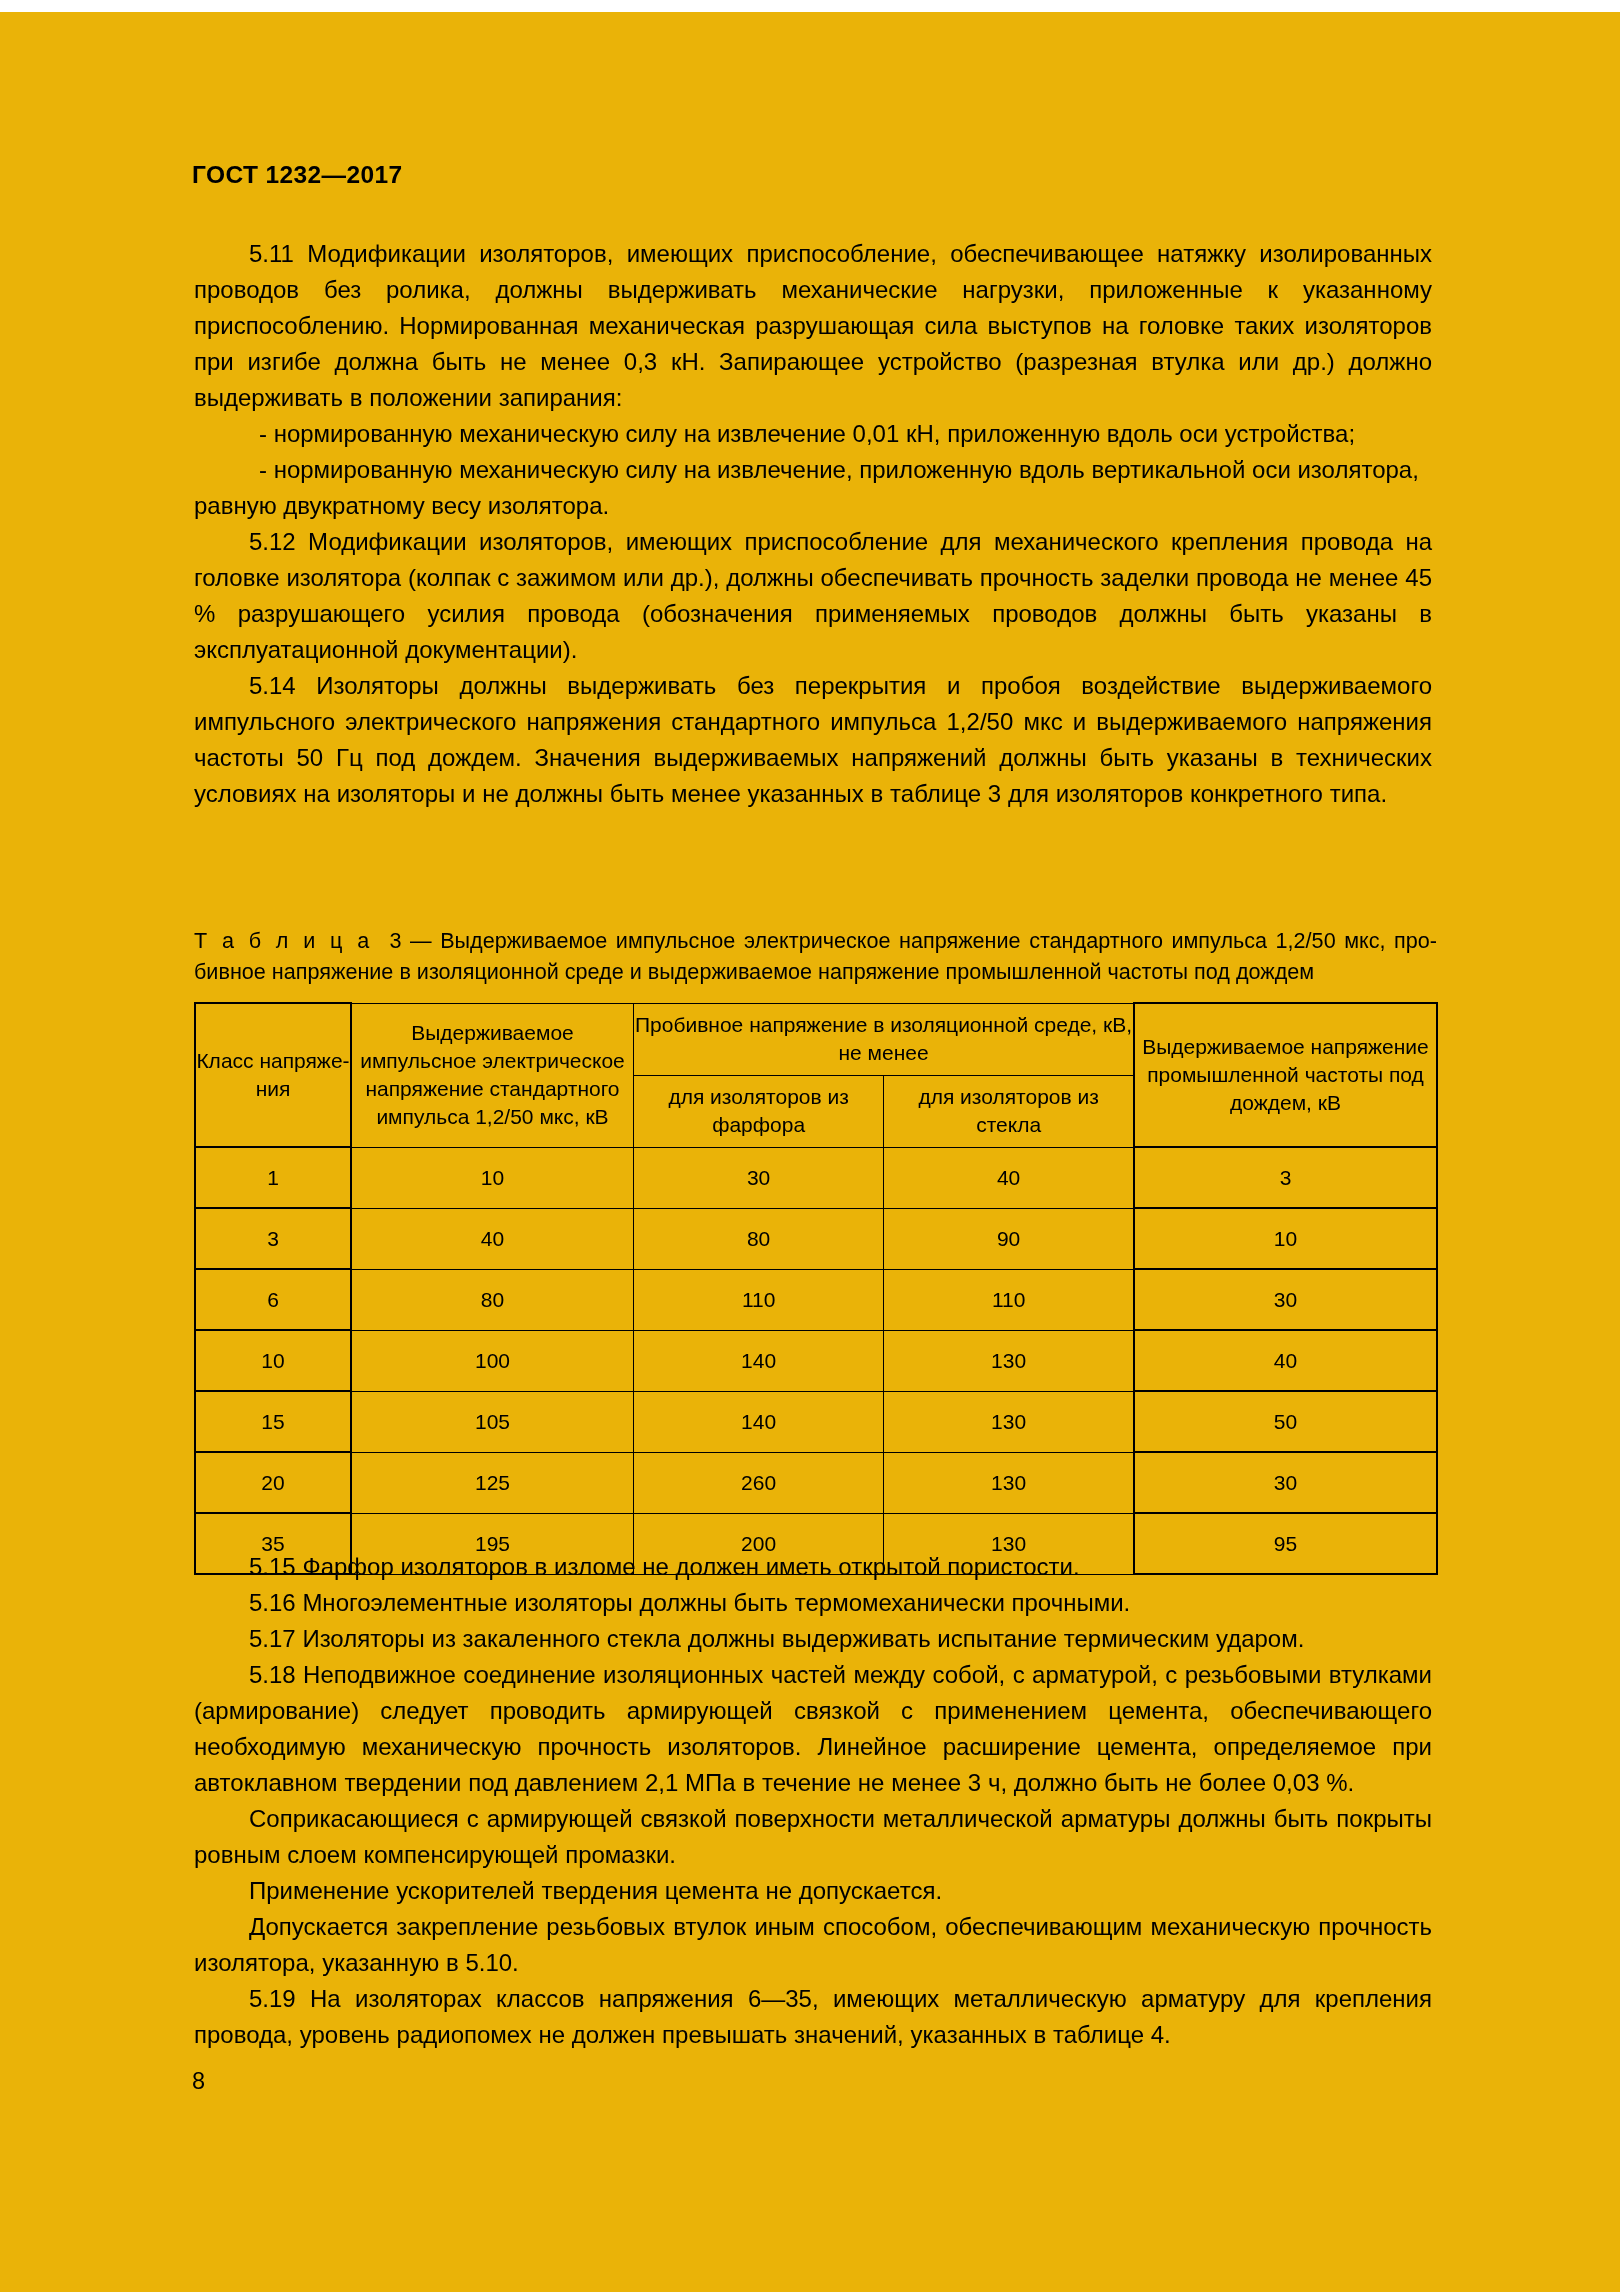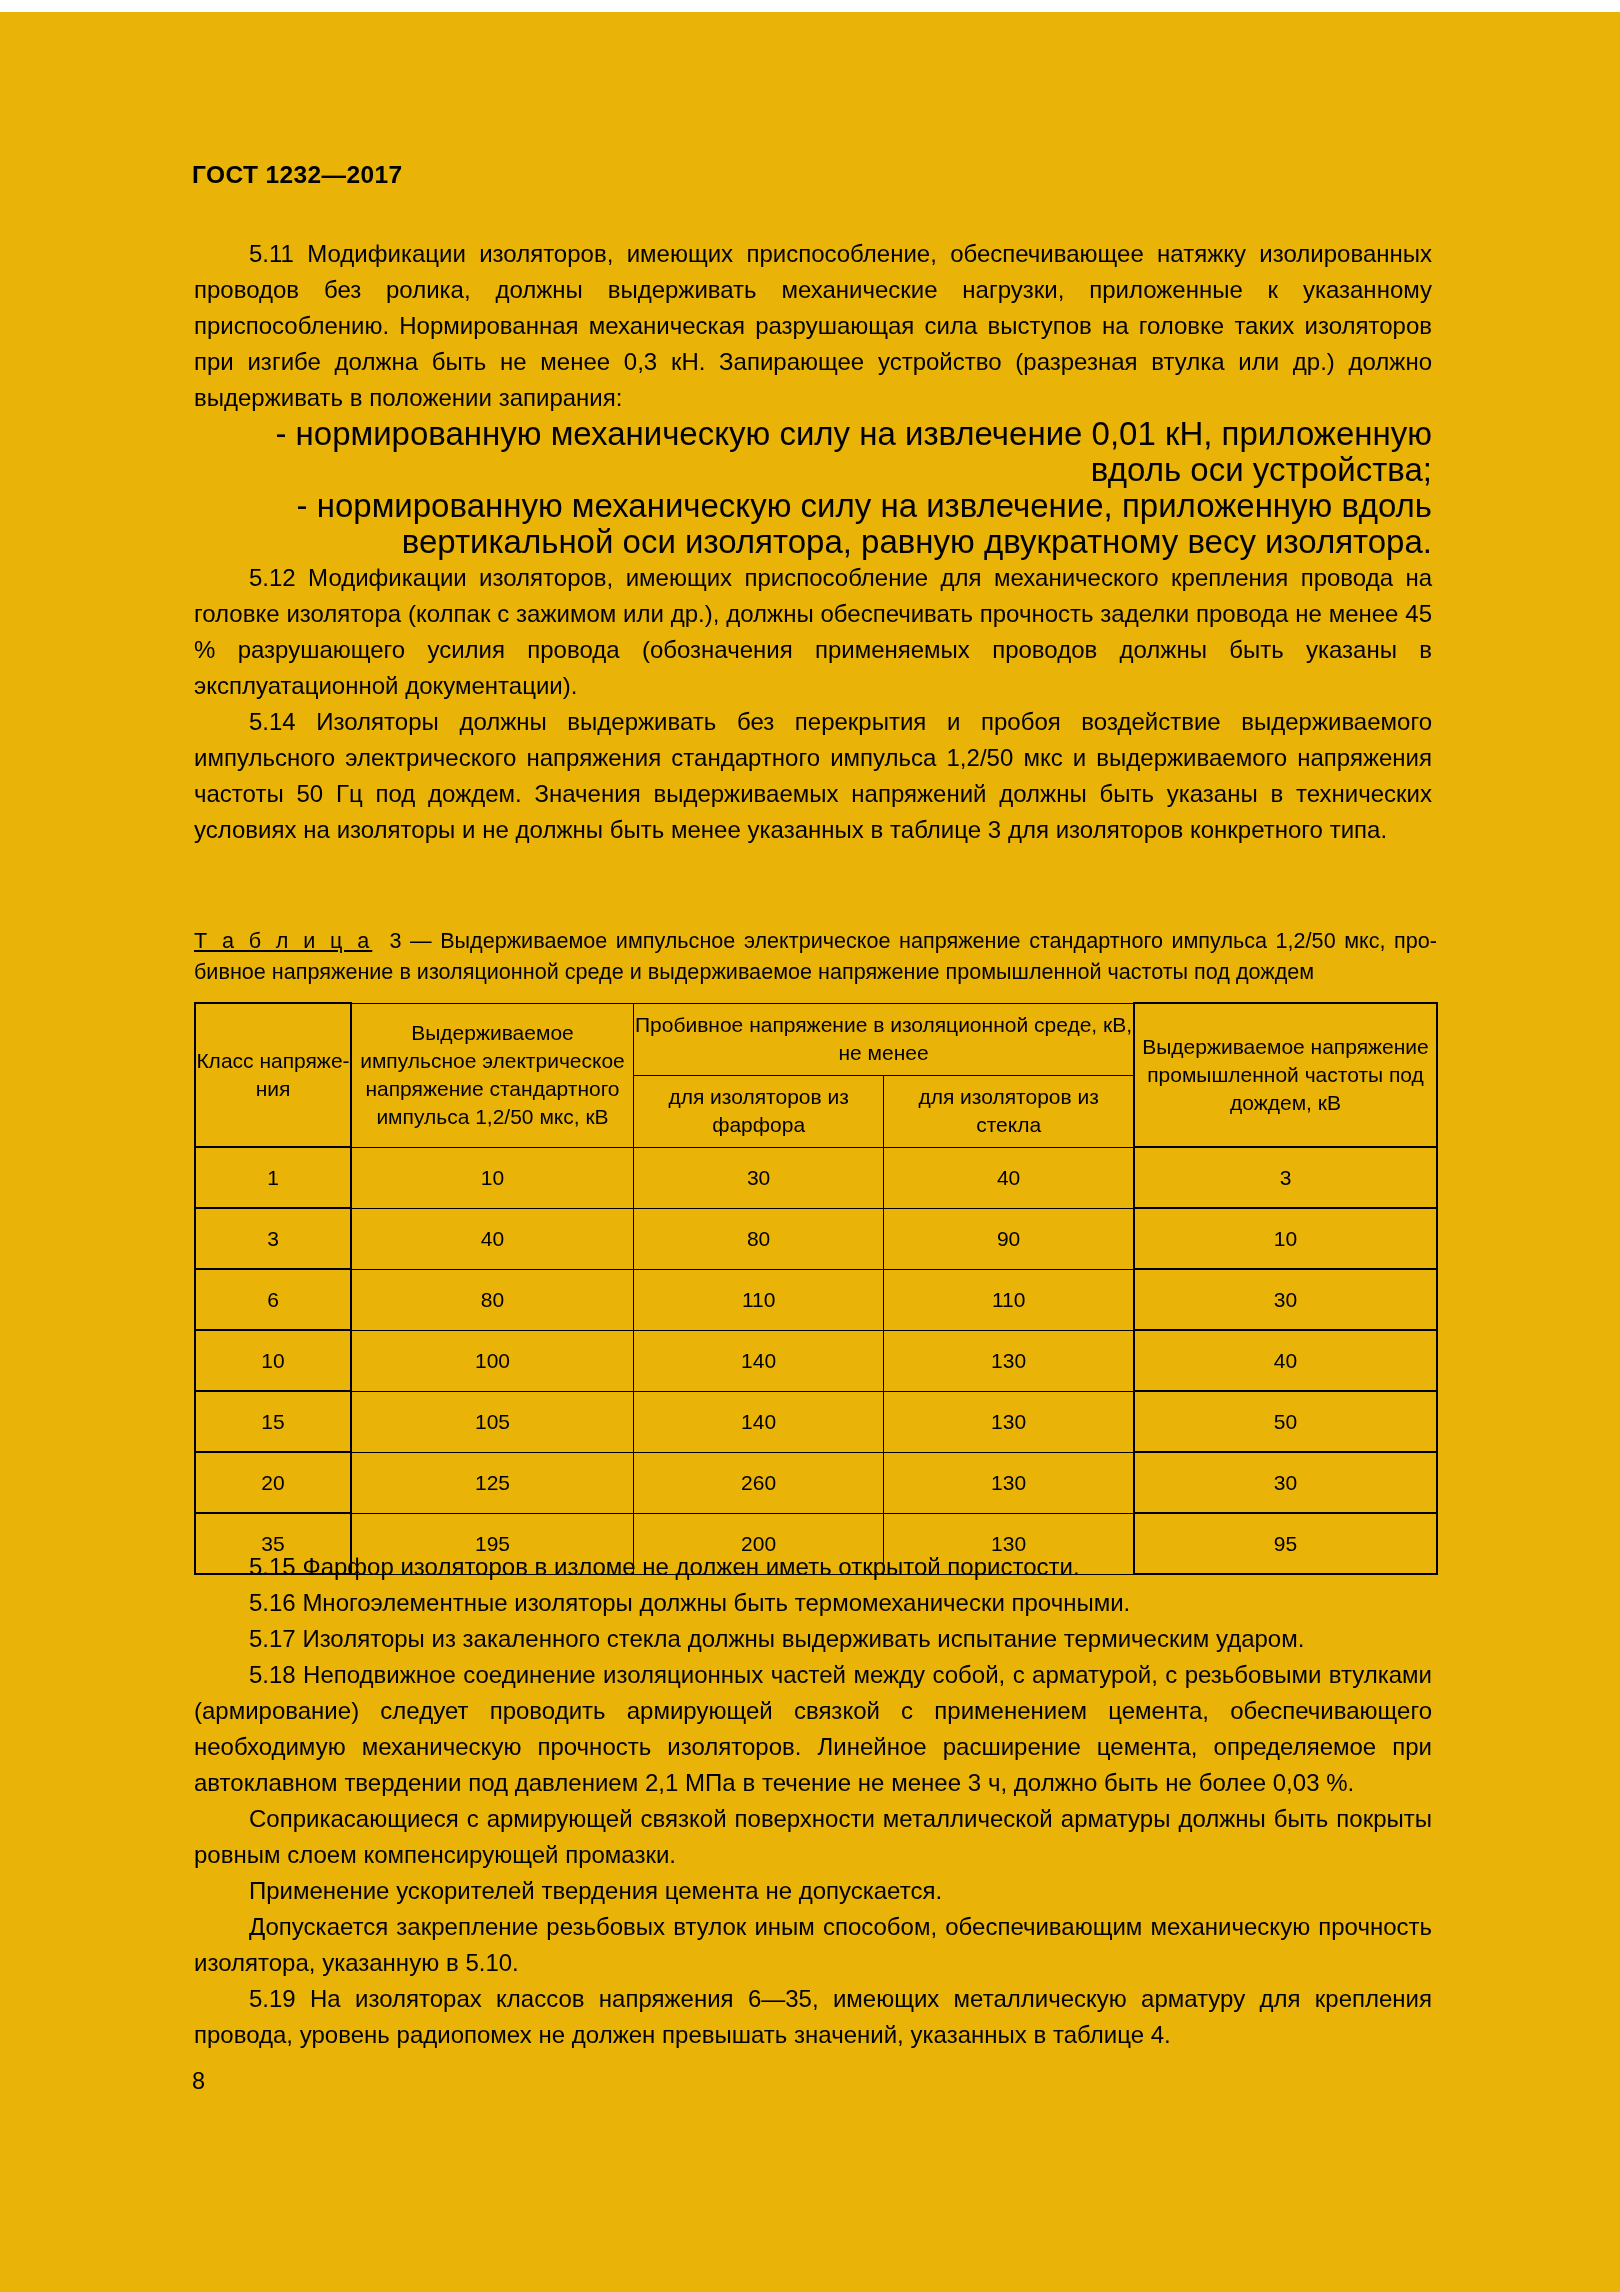--- a/index.html
+++ b/index.html
@@ -46,23 +46,23 @@
     font-size: 24px;
     line-height: 36px;
     text-align: justify;
     text-justify: inter-word;
     text-indent: 55px;
     word-spacing: 0.1px;
     hyphens: manual;
   }
   p.dash-item {
     margin: 0;
-    font-size: 33px;
+    font-size: 24px;
     line-height: 36px;
-    text-align: right;
+    text-align: left;
     text-indent: 65px;
   }
   p.short-par {
     margin: 0;
     font-size: 24px;
     line-height: 36px;
     text-align: left;
     text-indent: 55px;
   }
 
@@ -71,21 +71,20 @@
     position: absolute;
     left: 194px;
     top: 913px;
     width: 1243px;
     font-size: 21.6px;
     line-height: 31px;
     text-align: justify;
   }
   .table-caption .tbl-word {
     letter-spacing: 3.1px;
-    text-decoration: underline;
   }
 
   
   .tbl-wrap {
     position: absolute;
     left: 194px;
     top: 990px;
     width: 1244px;
   }
   table.gost {

